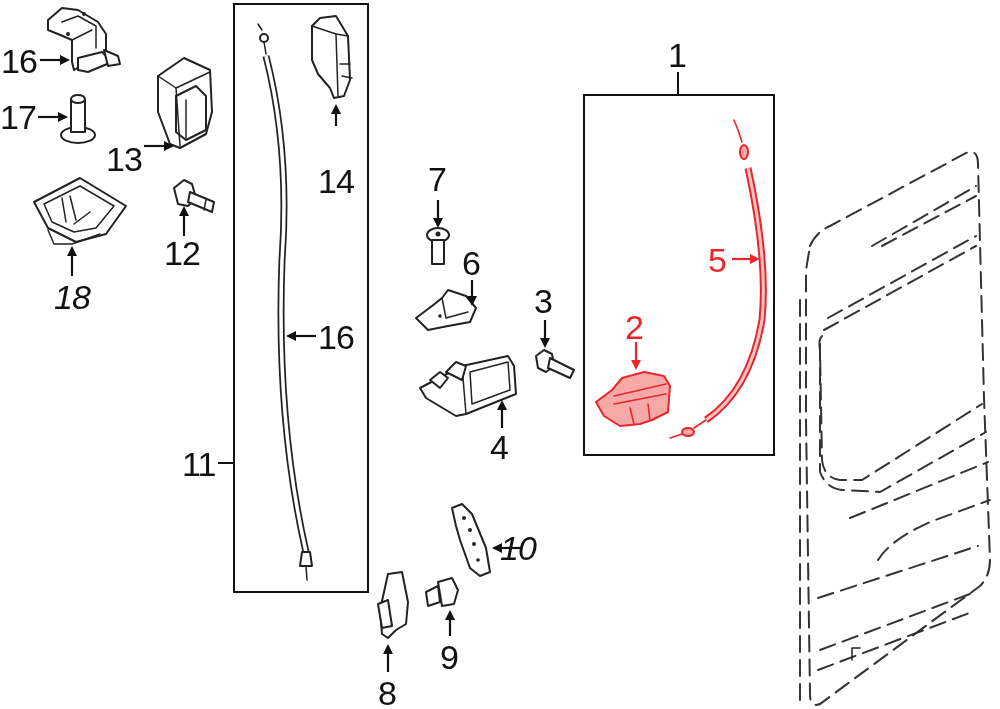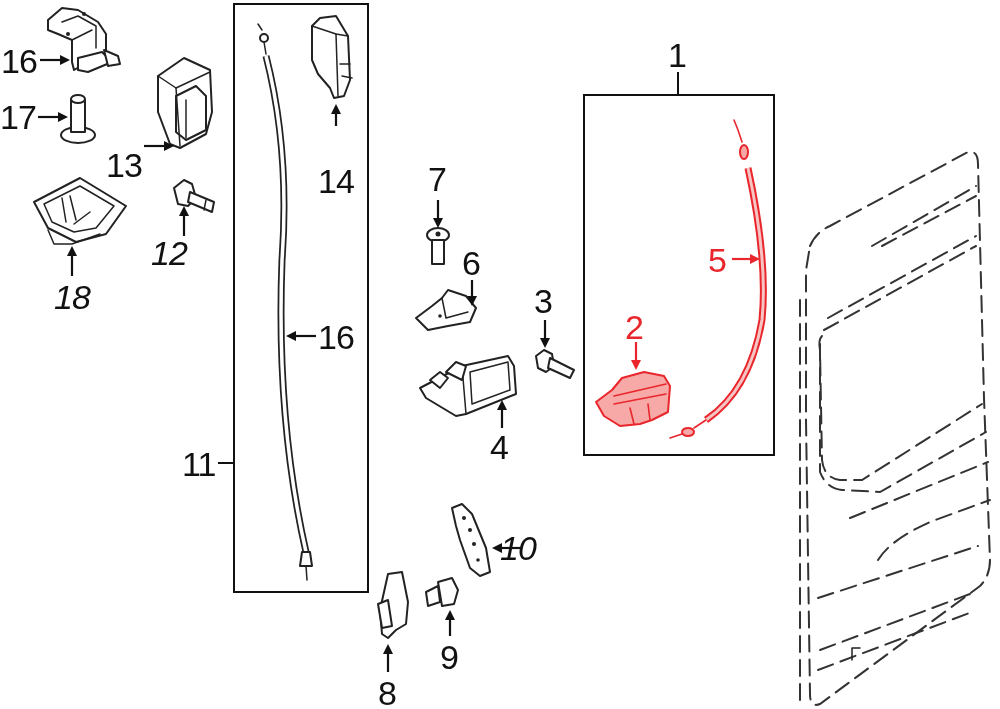--- a/index.html
+++ b/index.html
@@ -220,22 +220,22 @@
     <path class="dash" d="M818,598 L978,546"></path>
     <path class="dash" d="M820,650 L970,594"></path>
     <path class="dash" d="M818,670 L972,612"></path>
     <path class="dash" d="M800,300 L800,700"></path>
     <path class="thin" d="M852,660 L852,648 L860,648"></path>
   </g>
 </svg>
 
 <div class="lbl" style="left:1px;top:44px;">16</div>
 <div class="lbl" style="left:0px;top:100px;text-align:center;">17</div>
-<div class="lbl" style="left:106px;top:148px;">13</div>
-<div class="lbl" style="left:151px;top:236px;font-style:italic;">12</div>
+<div class="lbl" style="left:106px;top:142px;">13</div>
+<div class="lbl" style="left:164px;top:236px;">12</div>
 <div class="lbl" style="left:54px;top:280px;font-style:italic;">18</div>
 <div class="lbl" style="left:182px;top:447px;">11</div>
 <div class="lbl" style="left:318px;top:164px;">14</div>
 <div class="lbl" style="left:318px;top:320px;">16</div>
 <div class="lbl" style="left:428px;top:162px;">7</div>
 <div class="lbl" style="left:462px;top:246px;">6</div>
 <div class="lbl" style="left:534px;top:284px;">3</div>
 <div class="lbl" style="left:490px;top:430px;">4</div>
 <div class="lbl" style="left:668px;top:38px;">1</div>
 <div class="lbl red" style="left:708px;top:243px;">5</div>

